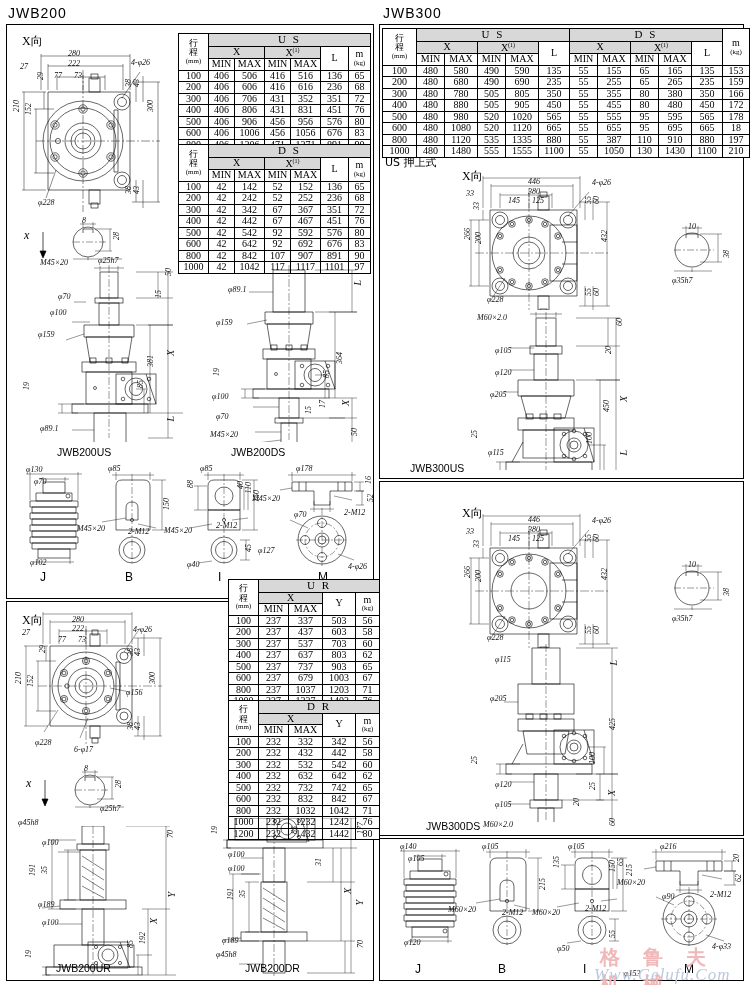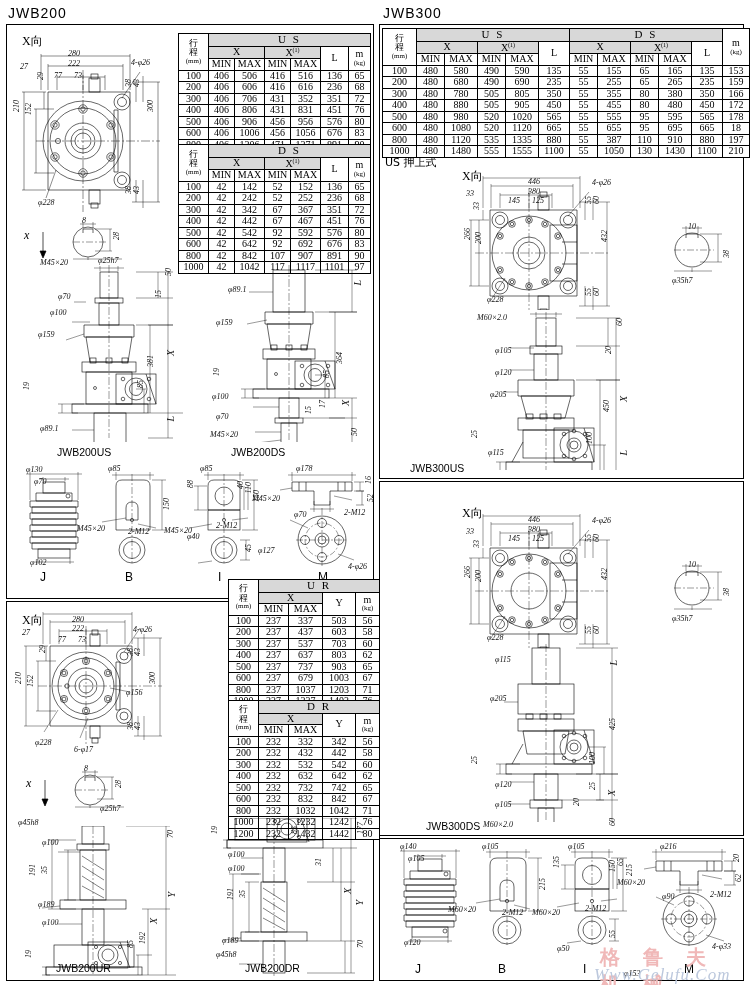--- a/index.html
+++ b/index.html
@@ -656,21 +656,21 @@
       </g>
     </svg>
   </div>
   <div class="lbl" style="left:200px; top:464px;">φ85</div>
   <div class="lbl up" style="left:186px; top:480px;">88</div>
   <div class="lbl up" style="left:244px; top:482px;">110</div>
   <div class="lbl up" style="left:236px; top:481px;">40</div>
   <div class="lbl up" style="left:252px; top:490px;">150</div>
   <div class="lbl" style="left:164px; top:526px;">M45×20</div>
   <div class="lbl" style="left:216px; top:521px;">2-M12</div>
-  <div class="lbl" style="left:187px; top:532px;">φ40</div>
+  <div class="lbl" style="left:187px; top:560px;">φ40</div>
   <div class="lbl up" style="left:244px; top:544px;">45</div>
   <div class="capital" style="left:218px; top:570px;">I</div>
 
   <div class="dwg" style="left:272px; top:468px;">
     <svg width="100" height="100" viewBox="0 0 100 100">
       <g stroke="#000" fill="none" stroke-width="0.6">
         <path d="M20,14 h60 v9 h-22 v14 h-16 v-14 h-22 z"></path>
         <line x1="27" y1="14" x2="27" y2="23"></line>
           <line x1="34" y1="14" x2="34" y2="23"></line>
         <line x1="66" y1="14" x2="66" y2="23"></line>

